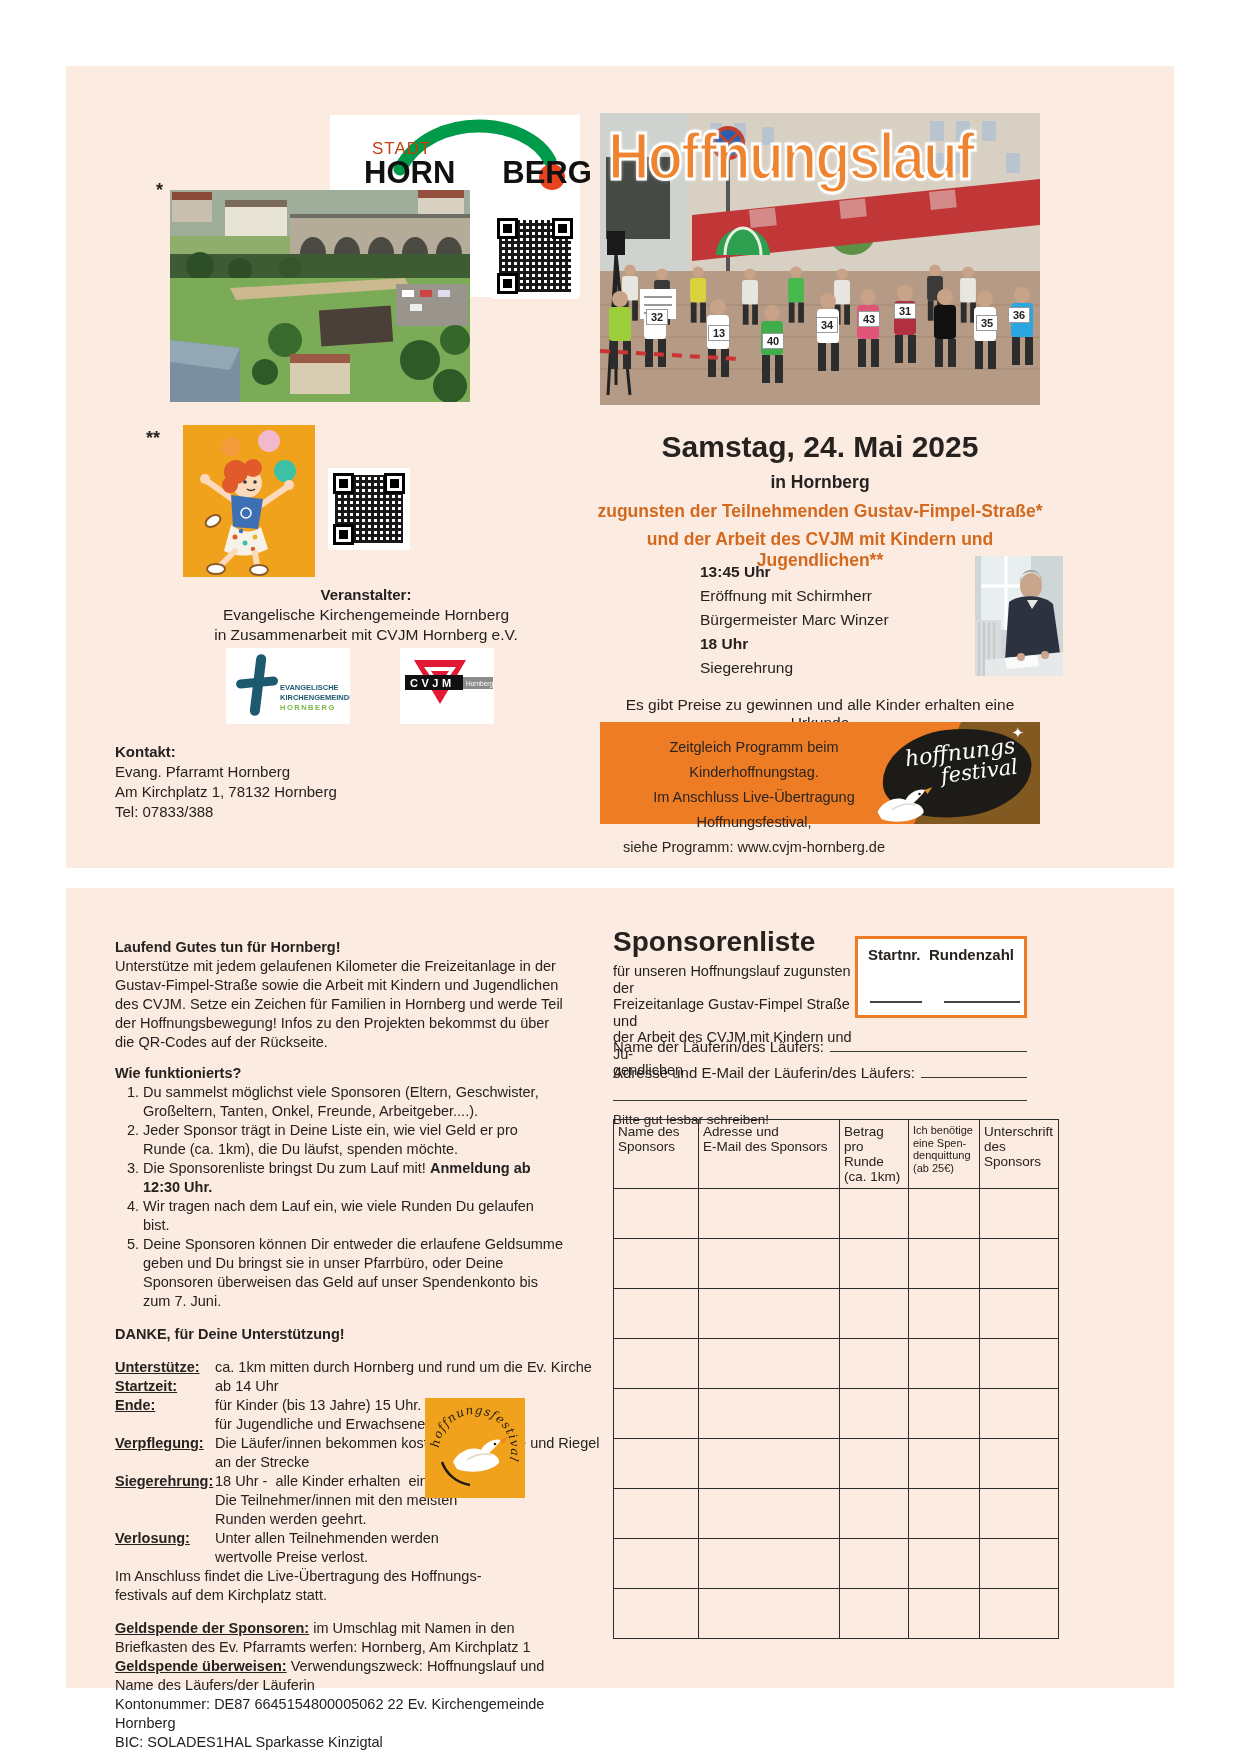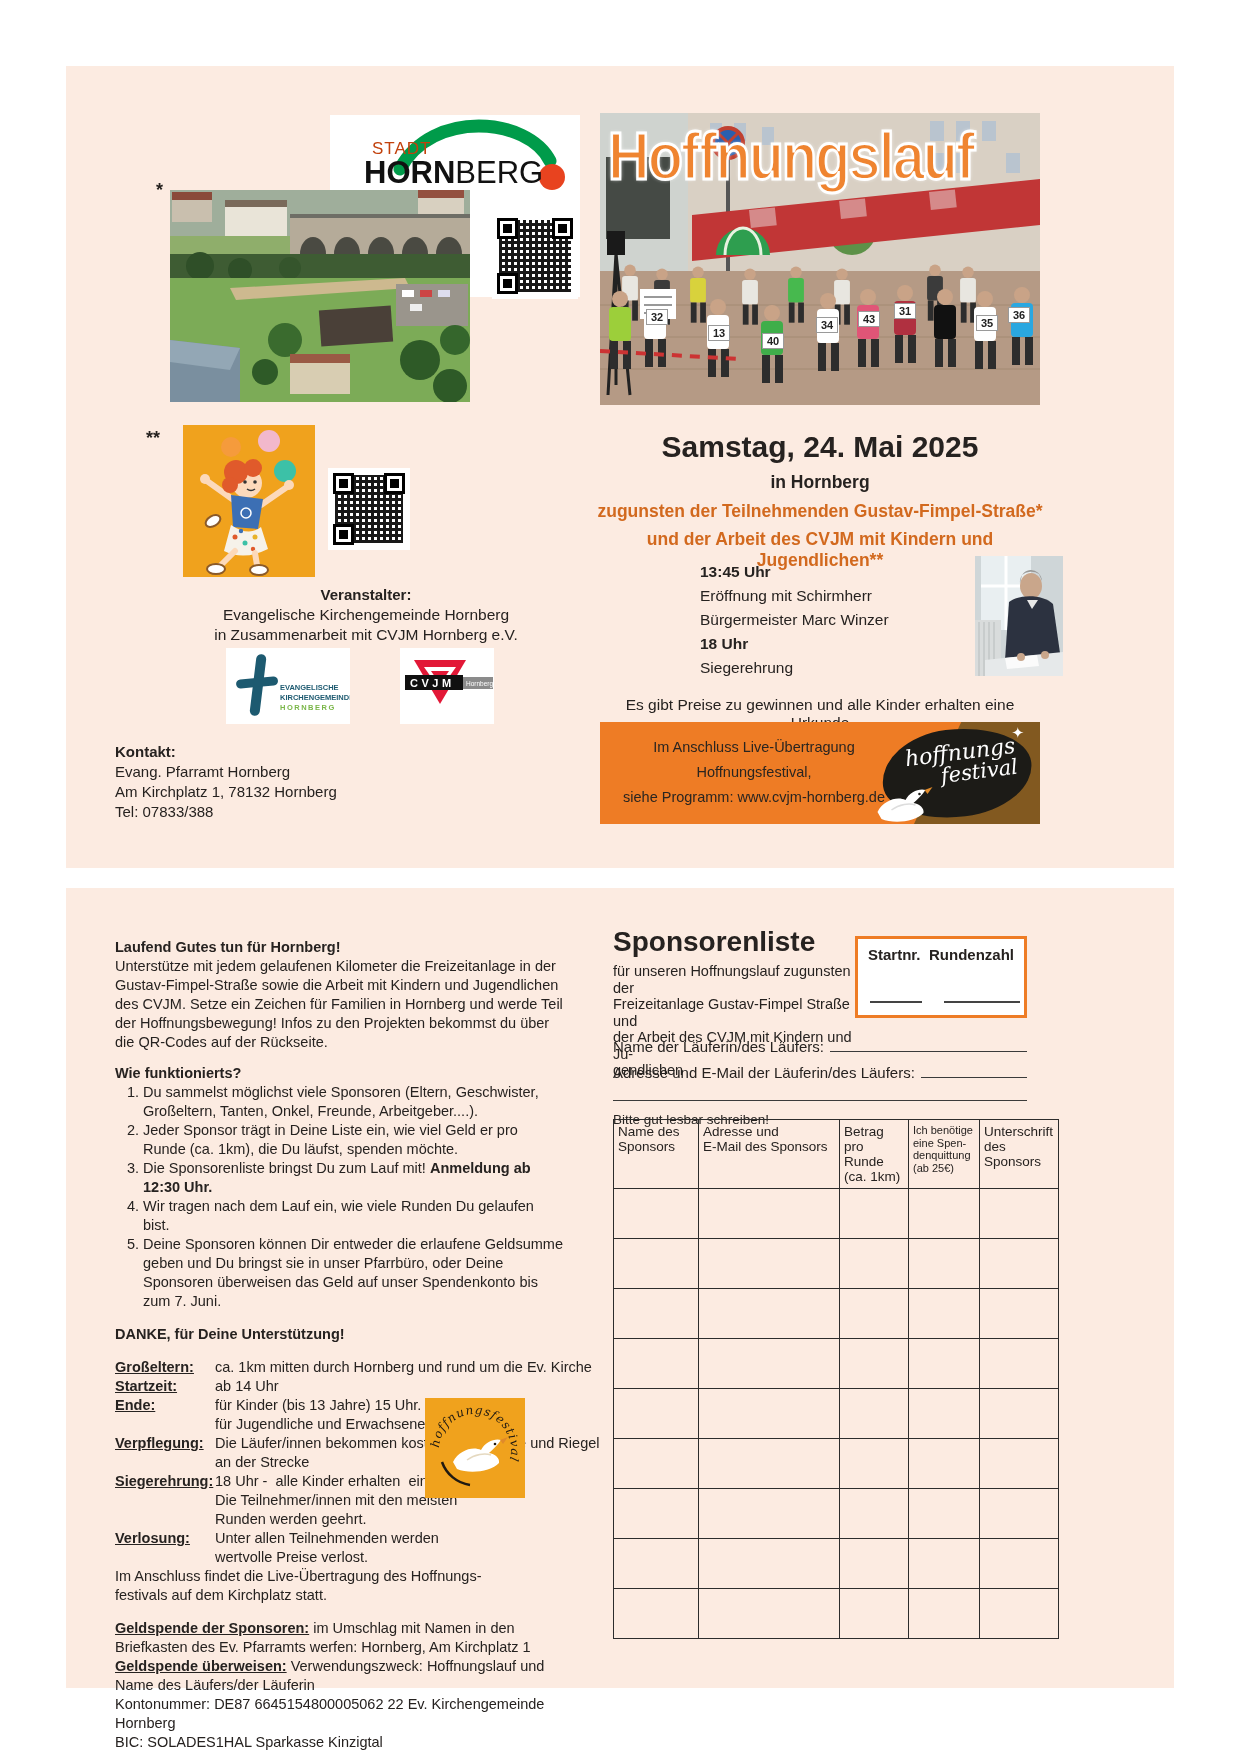--- a/index.html
+++ b/index.html
@@ -8,21 +8,21 @@
   .abs{position:absolute;}
   .panel{position:absolute;left:66px;width:1108px;background:var(--panel-peach,#fcebe1);}
   .b{font-weight:bold;} .u{text-decoration:underline;} .ctr{text-align:center;}
   .pre{white-space:pre;} .preline{white-space:pre-line;}
   .fs15{font-size:15px;} .fs155{font-size:15.5px;} .fs17{font-size:17.5px;} .fs18{font-size:18px;}
 
   
   .whitebox{background:#fff;}
   .stadt-top{position:absolute;left:38px;top:20px;font-size:17px;letter-spacing:1px;color:#c2410c;}
   .stadt-name{position:absolute;left:30px;top:38px;font-size:31px;color:#111;line-height:1;}
-  .stadt-name .lt{font-weight:normal;}
+  .stadt-name .lt{font-weight:bold;margin-left:47px;}
 
   
   .qr{position:absolute;background:#fff;padding:5px;}
   .qr .noise{position:absolute;inset:7px;opacity:.9;
      background-image:repeating-linear-gradient(0deg,#000 0 3px,transparent 3px 6px),
                       repeating-linear-gradient(90deg,#000 0 3px,#fff 3px 6px),
                       repeating-linear-gradient(45deg,#000 0 2px,transparent 2px 9px);}
   .qr i{position:absolute;width:15px;height:15px;border:3px solid #000;background:#fff;}
   .qr i::after{content:"";position:absolute;inset:3px;background:#000;}
   .qr .tl{left:5px;top:5px;} .qr .tr{right:5px;top:5px;} .qr .bl{left:5px;bottom:5px;}
@@ -329,20 +329,21 @@
         <circle cx="70" cy="99" r="4" fill="#c9a68b"></circle>
     </svg>
   </div>
 
   <div class="abs ctr fs155" style="left:600px;top:696px;width:440px;" data-name="prizes-line">Es gibt Preise zu gewinnen und alle Kinder erhalten eine Urkunde</div>
 
   <div class="abs progbox" style="left:600px;top:722px;width:440px;height:102px;" data-name="program-box">
     <div class="prog-dark" data-name="program-box-corner-shape"></div>
     <span class="abs sparkle" style="right:16px;top:2px;" data-name="sparkle-icon"></span>
     <div class="abs ctr" style="left:16px;top:13px;width:276px;font-size:14.5px;line-height:25px;color:#2a2520;" data-name="program-box-text">
+      <div data-name="program-line1">Zeitgleich Programm beim Kinderhoffnungstag.</div>
       <div data-name="program-line2">Im Anschluss Live-Übertragung Hoffnungsfestival,</div>
       <div data-name="program-line3">siehe Programm: www.cvjm-hornberg.de</div>
     </div>
     <div class="blob" data-name="hoffnungsfestival-logo">
       <div class="w1" data-name="festival-logo-word1">hoffnungs</div>
       <div class="w2" data-name="festival-logo-word2">festival</div>
       <svg class="abs" style="left:-16px;bottom:-4px;transform:rotate(7deg);" width="64" height="46" viewBox="0 0 64 46" data-name="dove-icon">
         <path d="M8,30 C14,18 28,14 36,18 C40,10 50,6 56,8 C52,14 48,17 44,21 C50,22 55,26 54,31 C46,40 24,42 12,37 Z" fill="#fff"></path>
         <path d="M55,8 l8,-3 -5,7 z" fill="#e08a2a"></path>
         <path d="M22,28 C30,22 40,21 46,23" stroke="#ddd" stroke-width="1.5" fill="none"></path>
@@ -358,21 +359,21 @@
     <ol data-name="how-list">
       <li data-name="how-item"><span data-name="how-item-text">Du sammelst möglichst viele Sponsoren (Eltern, Geschwister, Großeltern, Tanten, Onkel, Freunde, Arbeitgeber....).</span><b data-name="how-item-bold"></b></li>
       <li data-name="how-item"><span data-name="how-item-text">Jeder Sponsor trägt in Deine Liste ein, wie viel Geld er pro Runde (ca. 1km), die Du läufst, spenden möchte.</span><b data-name="how-item-bold"></b></li>
       <li data-name="how-item"><span data-name="how-item-text">Die Sponsorenliste bringst Du zum Lauf mit! </span><b data-name="how-item-bold">Anmeldung ab 12:30 Uhr.</b></li>
       <li data-name="how-item"><span data-name="how-item-text">Wir tragen nach dem Lauf ein, wie viele Runden Du gelaufen bist.</span><b data-name="how-item-bold"></b></li>
       <li data-name="how-item"><span data-name="how-item-text">Deine Sponsoren können Dir entweder die erlaufene Geldsumme geben und Du bringst sie in unser Pfarrbüro, oder Deine Sponsoren überweisen das Geld auf unser Spendenkonto bis zum 7. Juni.</span><b data-name="how-item-bold"></b></li>
     </ol>
     <div class="b" style="margin-bottom:14px;" data-name="thanks-line">DANKE, für Deine Unterstützung!</div>
     <div class="details" data-name="event-details-list">
       <div class="drow" data-name="detail-row">
-          <span class="b u" data-name="detail-term">Großeltern:</span>
+          <span class="b u" data-name="detail-term">Unterstütze:</span>
           <span class="dval" data-name="detail-value">ca. 1km mitten durch Hornberg und rund um die Ev. Kirche</span>
         </div>
       <div class="drow" data-name="detail-row">
           <span class="b u" data-name="detail-term">Startzeit:</span>
           <span class="dval" data-name="detail-value">ab 14 Uhr</span>
         </div>
       <div class="drow" data-name="detail-row">
           <span class="b u" data-name="detail-term">Ende:</span>
           <span class="dval" data-name="detail-value">für Kinder (bis 13 Jahre) 15 Uhr.
 für Jugendliche und Erwachsene 17 Uhr</span>

